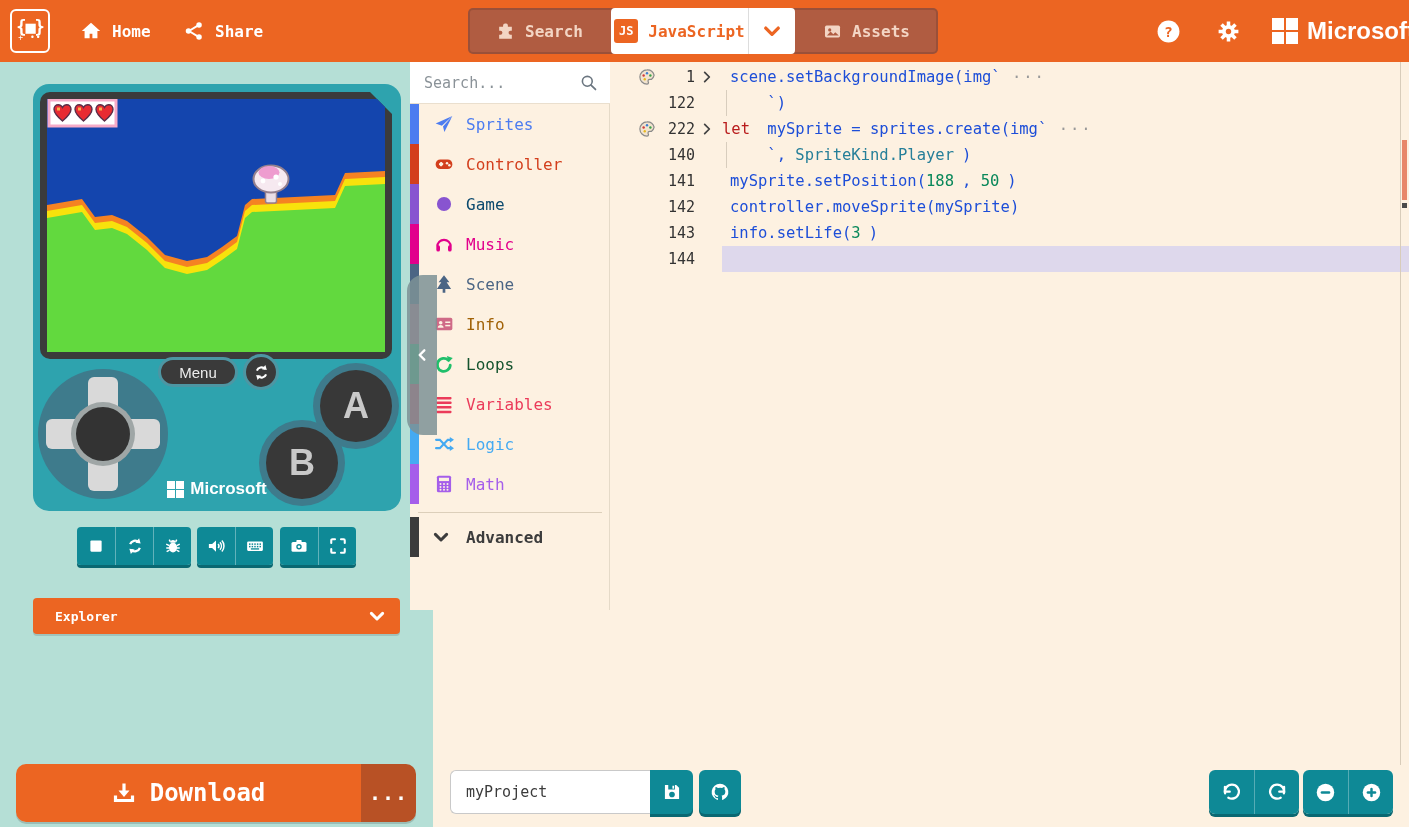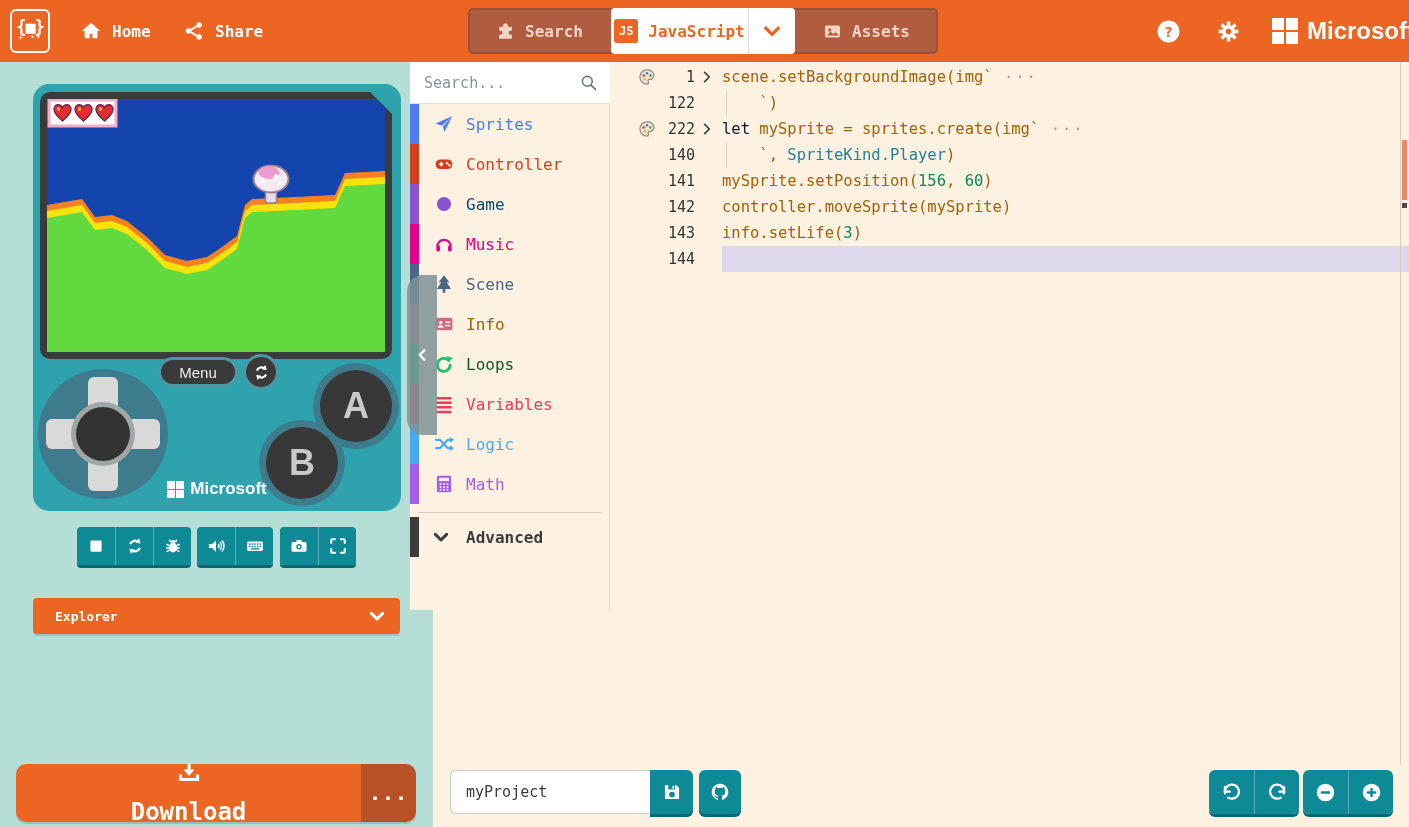--- a/index.html
+++ b/index.html
@@ -60,21 +60,21 @@
   .ctrl-btn + .ctrl-btn { border-left:1px solid rgba(255,255,255,.35); }
   .ctrl-btn .icon { width:18px; height:18px; }
   
   #collapse-tab { position:absolute; left:407px; top:275px; width:30px; height:160px; background:rgba(124,146,149,.85); border-radius:16px 0 0 16px; z-index:30; display:flex; align-items:center; justify-content:center; color:#fff; cursor:pointer; }
   #collapse-tab .icon { width:14px; height:14px; }
   
   #explorer-btn { position:absolute; left:33px; top:536px; width:367px; height:36px; background:#EC6522; border-radius:4px; color:#fff; font-size:13px; font-weight:bold; display:flex; align-items:center; padding:0 14px 0 22px; cursor:pointer; box-shadow:0 2px 0 rgba(0,0,0,.12); }
   #explorer-btn .spacer { flex:1; }
   #explorer-btn .icon { width:18px; height:18px; }
   #download-row { position:absolute; left:16px; top:702px; width:400px; height:58px; display:flex; border-radius:10px; overflow:hidden; box-shadow:0 2px 0 rgba(0,0,0,.15); }
-  #download-btn { width:345px; background:#EC6522; color:#fff; display:flex; align-items:center; justify-content:center; gap:14px; font-size:24px; font-weight:bold; cursor:pointer;flex-direction:column; }
+  #download-btn { width:345px; background:#EC6522; color:#fff; display:flex; align-items:center; justify-content:center; gap:14px; font-size:24px; font-weight:bold; cursor:pointer; }
   #download-btn .icon { width:24px; height:24px; }
   #download-more { width:55px; background:#B85125; color:#fff; display:flex; align-items:center; justify-content:center; font-size:20px; font-weight:bold; letter-spacing:1px; cursor:pointer; }
   
   #toolbox { position:absolute; left:410px; top:62px; width:200px; height:548px; background:#FDF1E1; border-right:1px solid #E5DAC8; }
   #searchbox { position:absolute; left:0; top:0; width:200px; height:42px; background:#fff; border-bottom:1px solid #EADFCE; display:flex; align-items:center; padding:0 12px 0 14px; cursor:text; }
   #searchbox .ph { color:#8A9298; font-size:15px; flex:1; }
   #searchbox .icon { width:19px; height:19px; color:#6B7680; }
   #toolbox-cats { position:absolute; left:0; top:42px; width:200px; }
   .cat-row { position:relative; height:40px; display:flex; align-items:center; cursor:pointer; }
   .cat-strip { position:absolute; left:0; top:0; width:9px; height:40px; }
@@ -89,21 +89,21 @@
   #editor { position:absolute; left:633px; top:62px; width:776px; height:765px; background:#FDF1E1; }
   #code-lines { position:absolute; left:0; top:2px; width:776px; }
   .code-line { position:relative; height:26px; display:flex; align-items:center; cursor:text; }
   .code-line.current::after { content:""; position:absolute; left:89px; right:0; top:0; height:26px; background:#DED8EC; }
   .glyph { position:absolute; left:5px; width:18px; height:18px; top:4px; }
   .lnum { position:absolute; left:24px; width:38px; text-align:right; font-size:15px; color:#333; }
   .fold { position:absolute; left:67px; width:14px; height:14px; top:6px; color:#424242; cursor:pointer; }
   .fold svg, .glyph svg { width:100%; height:100%; display:block; }
   .ccontent { position:absolute; left:89px; white-space:pre; font-size:15.5px; }
   .indent-guide { position:absolute; left:4px; top:-4px; height:26px; border-left:1px solid #D8CDBD; }
-  .tok-plain{ color:#a16207; } .tok-keyword{ color:#0f172a; } .tok-type{ color:#267F99; } .tok-number{ color:#09885A; } .tok-ellipsis{ color:#999; letter-spacing:2px; }
+  .tok-plain{ color:#1d4ed8;margin-left:8px; } .tok-keyword{ color:#b91c1c; } .tok-type{ color:#267F99; } .tok-number{ color:#09885A; } .tok-ellipsis{ color:#999; letter-spacing:2px; }
   #overview-strip { position:absolute; right:0; top:0; width:9px; height:703px; border-left:1px solid #D8CCBA; }
   #overview-code { position:absolute; right:2px; top:78px; width:5px; height:60px; background:#E8876A; }
   #overview-dot { position:absolute; right:2px; top:141px; width:5px; height:5px; background:#4A4A4A; }
   
   .teal-btn { position:absolute; top:770px; height:44px; background:#0E8996; border-radius:6px; box-shadow:0 3px 0 #0A6872; display:flex; align-items:center; justify-content:center; color:#fff; cursor:pointer; }
   .teal-btn .icon { width:20px; height:20px; }
   #project-input { position:absolute; left:450px; top:770px; width:200px; height:44px; background:#fff; border:1px solid #C9C9C9; border-right:none; border-radius:6px 0 0 6px; display:flex; align-items:center; padding-left:15px; font-size:15px; color:#3B3B3B; cursor:text; }
   #save-btn { left:650px; width:43px; border-radius:0 6px 6px 0; }
   #github-btn { left:699px; width:42px; }
   .btn-group { position:absolute; top:770px; height:44px; display:flex; border-radius:6px; overflow:hidden; box-shadow:0 3px 0 #0A6872; }
@@ -593,21 +593,21 @@
         <div class="code-line">
           <span class="glyph"></span>
           <span class="lnum">140</span>
           <span class="fold"></span>
           <span class="ccontent"><span class="indent-guide"></span><span class="tok tok-plain">    `, </span><span class="tok tok-type">SpriteKind.Player</span><span class="tok tok-plain">)</span></span>
         </div>
         <div class="code-line">
           <span class="glyph"></span>
           <span class="lnum">141</span>
           <span class="fold"></span>
-          <span class="ccontent"><span class="tok tok-plain">mySprite.setPosition(</span><span class="tok tok-number">156</span><span class="tok tok-plain">, </span><span class="tok tok-number">60</span><span class="tok tok-plain">)</span></span>
+          <span class="ccontent"><span class="tok tok-plain">mySprite.setPosition(</span><span class="tok tok-number">188</span><span class="tok tok-plain">, </span><span class="tok tok-number">50</span><span class="tok tok-plain">)</span></span>
         </div>
         <div class="code-line">
           <span class="glyph"></span>
           <span class="lnum">142</span>
           <span class="fold"></span>
           <span class="ccontent"><span class="tok tok-plain">controller.moveSprite(mySprite)</span></span>
         </div>
         <div class="code-line">
           <span class="glyph"></span>
           <span class="lnum">143</span>

